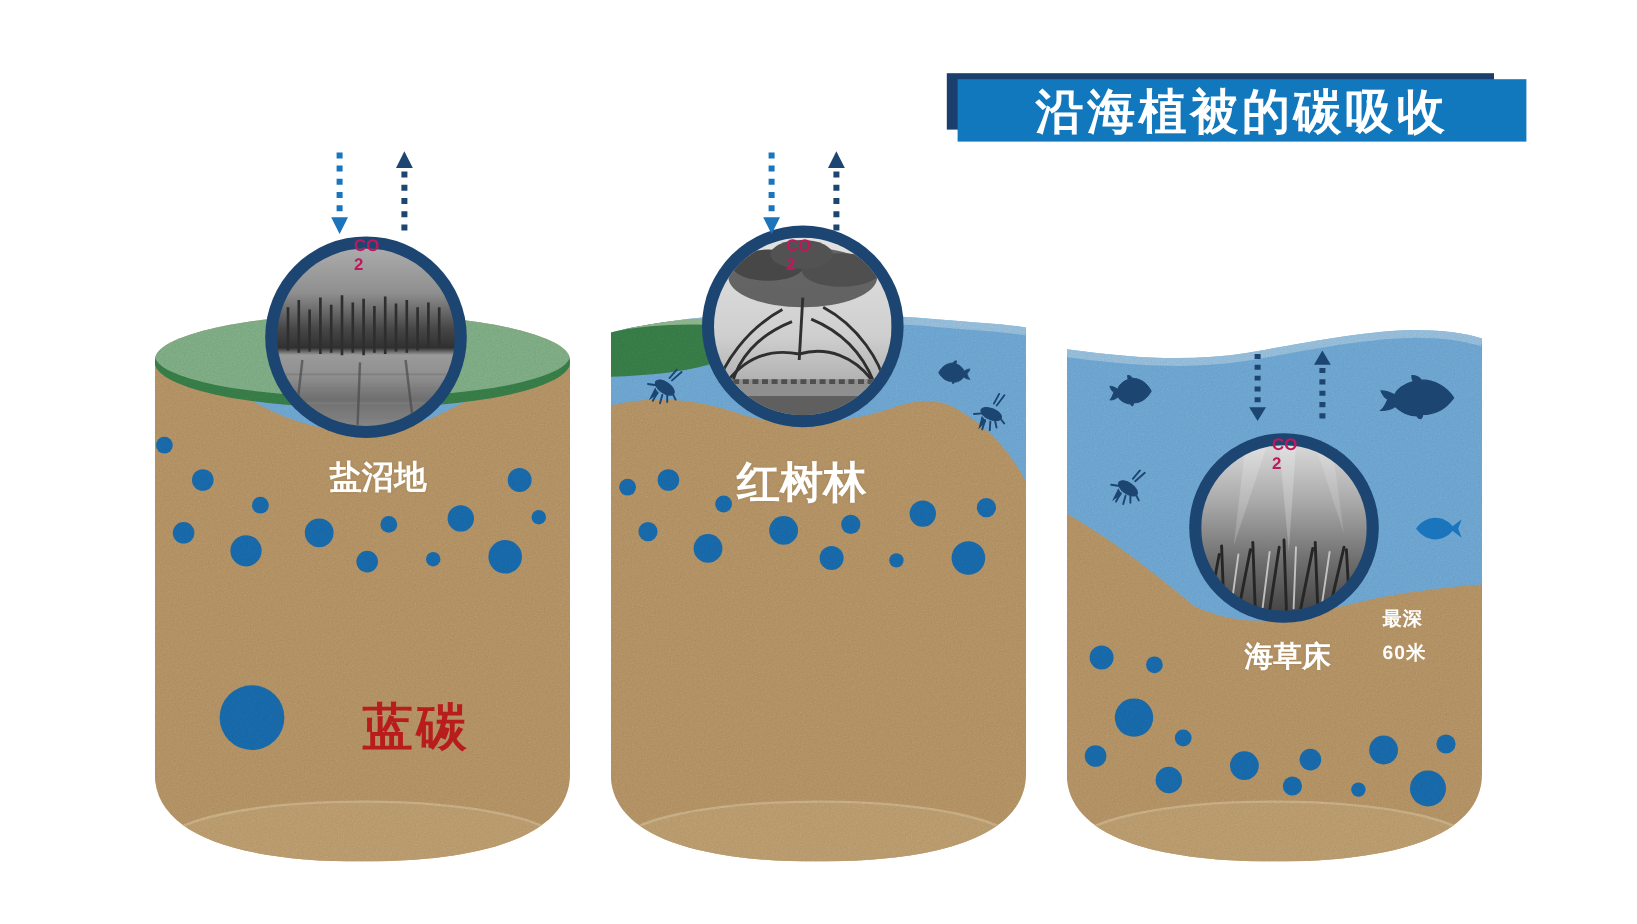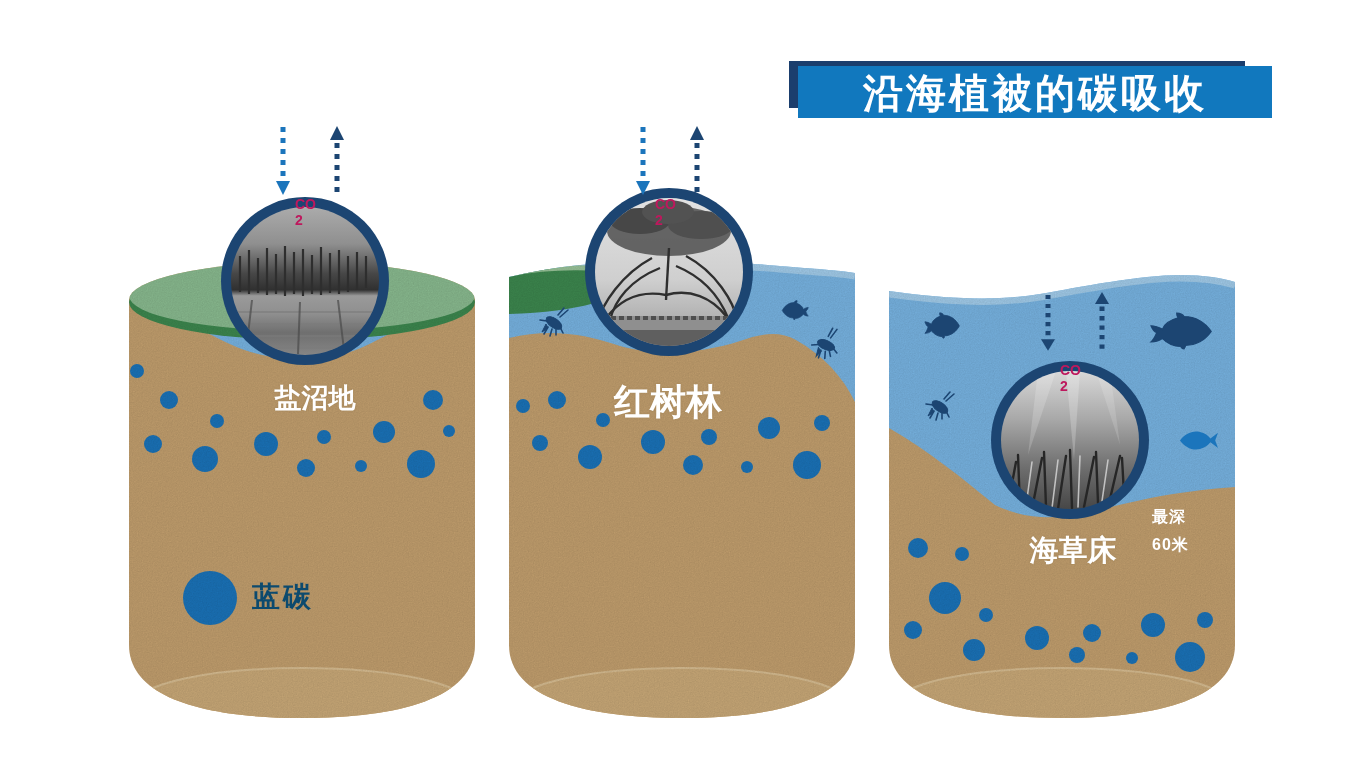--- a/index.html
+++ b/index.html
@@ -9,22 +9,22 @@
   .abs{position:absolute;}
   .banner-back{left:789px;top:61px;width:456px;height:47px;background:#1b3e6d;}
   .banner-front{left:798px;top:66px;width:474px;height:52px;background:#1178be;
       display:flex;align-items:flex-start;justify-content:center;
       color:#ffffff;font-size:40px;font-weight:bold;letter-spacing:3px;}
   .co2{color:#be185d;font-size:14px;font-weight:bold;line-height:16px;width:40px;margin-top:48px;}
   .col-label{color:#fff;font-weight:bold;text-align:center;
       text-shadow:0 0 2px rgba(120,90,40,.25);}
   .lab-marsh{left:235px;top:360px;width:160px;font-size:27px;margin-top:20px;}
   .lab-mangrove{left:588px;top:378px;width:160px;font-size:36px;}
-  .lab-seagrass{left:998px;top:531px;width:150px;font-size:29px;}
-  .lab-bluecarbon{left:252px;top:578px;width:140px;font-size:28px;font-weight:bold;color:#0c4a6e;letter-spacing:3px;}
+  .lab-seagrass{left:998px;top:531px;width:150px;font-size:24px;}
+  .lab-bluecarbon{left:252px;top:578px;width:140px;font-size:42px;font-weight:bold;color:#b91c1c;letter-spacing:3px;text-align:right;}
   .lab-depth{left:1152px;top:503px;width:90px;font-size:16px;font-weight:bold;color:#fff;line-height:28px;letter-spacing:1px;}
 </style>
 </head>
 <body>
 
 <div id="stage">
 
 <svg id="gfx" width="1364" height="770" viewBox="0 0 1364 770">
   <defs>
     <clipPath id="clipL">

